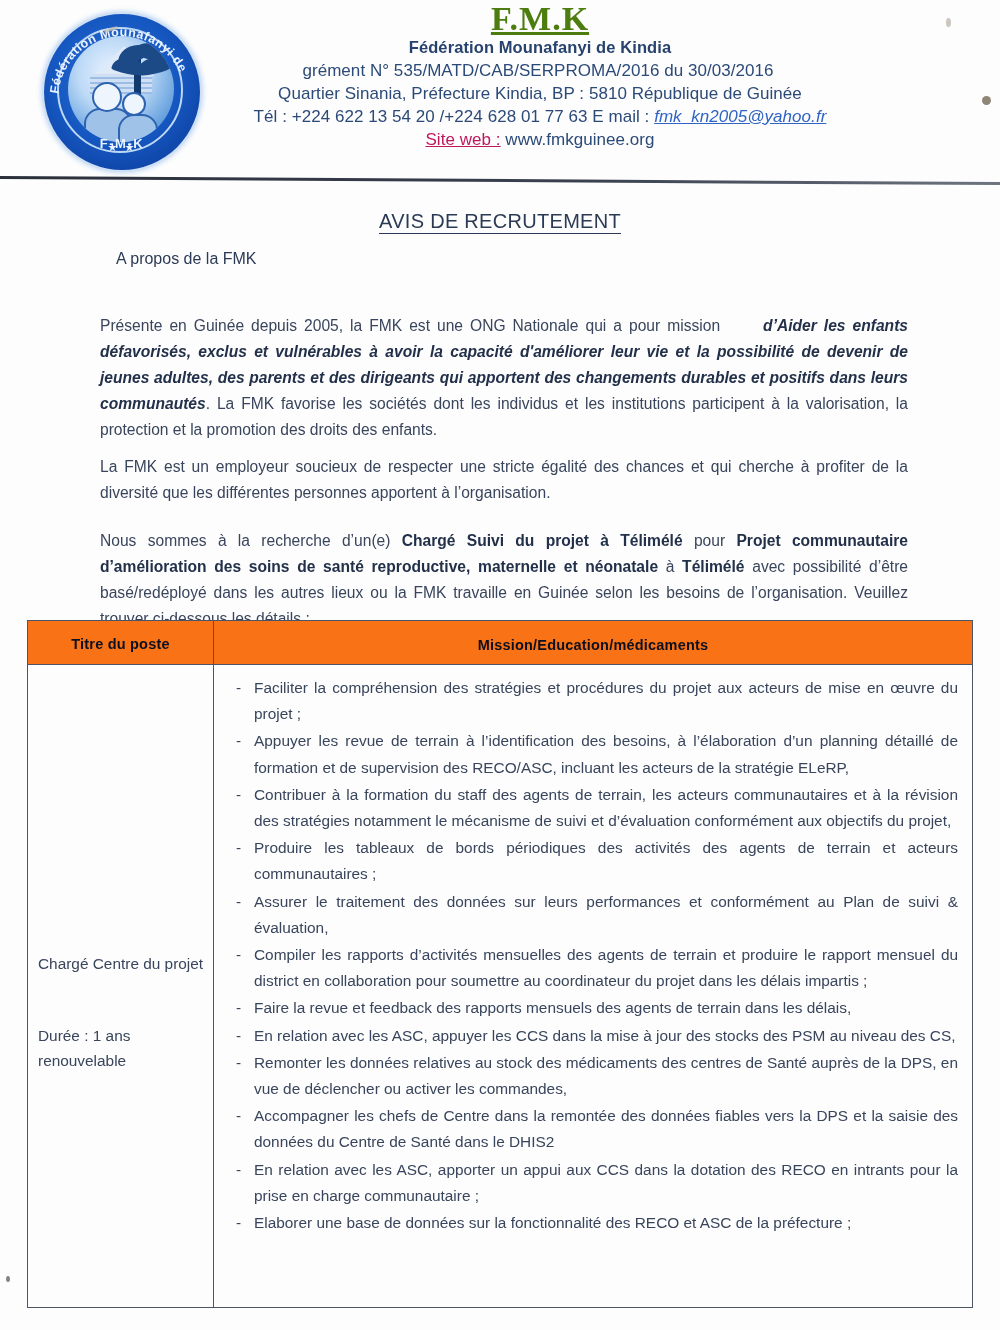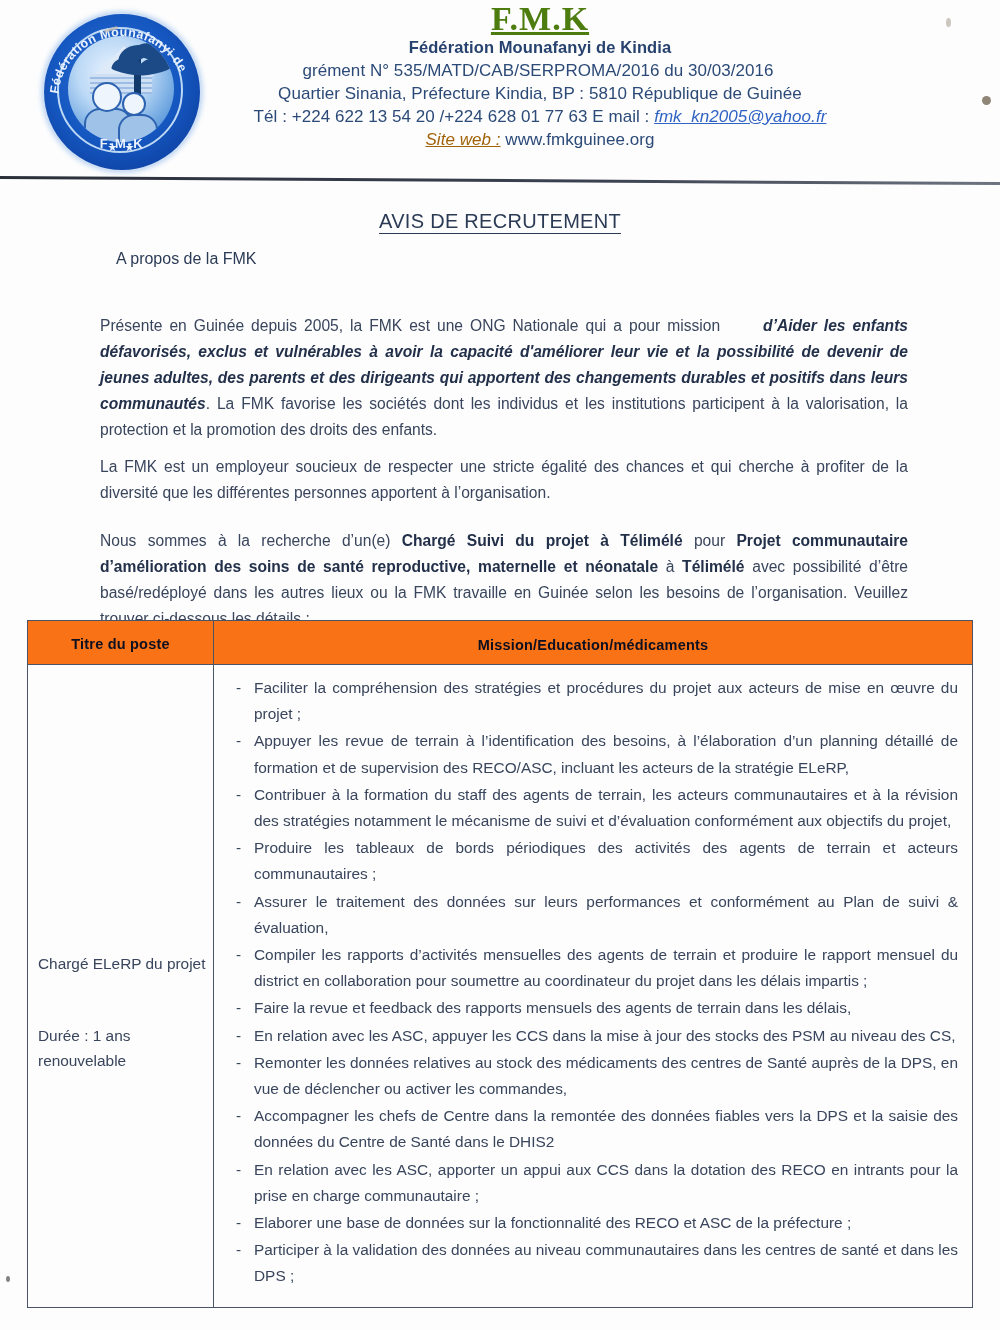--- a/index.html
+++ b/index.html
@@ -160,23 +160,22 @@
     letter-spacing: .05px;
     white-space: nowrap;
   }
   .head-line.agr { text-indent: -4px; }
   .mail-link {
     color: #2f63c4;
     font-style: italic;
     text-decoration: underline;
   }
   .site-lbl {
-    font-style: italic;
     text-decoration: underline;
-    color: #a16207;
+    color: #be185d;
   }
 
   .rule {
     position: absolute;
     left: 0; top: 176px;
     width: 1000px; height: 3px;
     background: linear-gradient(to right, #2a2f3a, #3a4150 60%, #6e7480);
     transform: rotate(0.35deg);
     transform-origin: left center;
   }
@@ -390,38 +389,37 @@
 
   <p class="para p3"><span>Nous sommes à la recherche d’un(e) </span><b>Chargé Suivi du projet à Télimélé</b><span> pour </span><b>Projet communautaire d’amélioration des soins de santé reproductive, maternelle et néonatale</b><span> à </span><b>Télimélé</b><span> avec possibilité d’être basé/redéployé dans les autres lieux ou la FMK travaille en Guinée selon les besoins de l’organisation. Veuillez trouver ci-dessous les détails :</span></p>
 
   <div class="tbl">
     <div class="tbl-head">
       <div class="th-left">Titre du poste</div>
       <div class="th-right">Mission/Education/médicaments</div>
     </div>
     <div class="tbl-body">
       <div class="td-left">
-        <div class="postrole">Chargé ELeRP du projet</div>
+        <div class="postrole">Chargé Centre du projet</div>
         <div class="duration">Durée : 1 ans renouvelable</div>
       </div>
       <div class="td-right">
         <ul class="duties">
             <li>Faciliter la compréhension des stratégies et procédures du projet aux acteurs de mise en œuvre du projet ;</li>
             <li>Appuyer les revue de terrain à l’identification des besoins, à l’élaboration d’un planning détaillé de formation et de supervision des RECO/ASC, incluant les acteurs de la stratégie ELeRP,</li>
             <li>Contribuer à la formation du staff des agents de terrain, les acteurs communautaires et à la révision des stratégies notamment le mécanisme de suivi et d’évaluation conformément aux objectifs du projet,</li>
             <li>Produire les tableaux de bords périodiques des activités des agents de terrain et acteurs communautaires ;</li>
             <li>Assurer le traitement des données sur leurs performances et conformément au Plan de suivi &amp; évaluation,</li>
             <li>Compiler les rapports d’activités mensuelles des agents de terrain et produire le rapport mensuel du district en collaboration pour soumettre au coordinateur du projet dans les délais impartis ;</li>
             <li>Faire la revue et feedback des rapports mensuels des agents de terrain dans les délais,</li>
             <li>En relation avec les ASC, appuyer les CCS dans la mise à jour des stocks des PSM au niveau des CS,</li>
             <li>Remonter les données relatives au stock des médicaments des centres de Santé auprès de la DPS, en vue de déclencher ou activer les commandes,</li>
             <li>Accompagner les chefs de Centre dans la remontée des données fiables vers la DPS et la saisie des données du Centre de Santé dans le DHIS2</li>
             <li>En relation avec les ASC, apporter un appui aux CCS dans la dotation des RECO en intrants pour la prise en charge communautaire ;</li>
             <li>Elaborer une base de données sur la fonctionnalité des RECO et ASC de la préfecture ;</li>
-            <li>Participer à la validation des données au niveau communautaires dans les centres de santé et dans les DPS ;</li>
           </ul>
       </div>
     </div>
   </div>
 
   <div class="speck s1"></div>
   <div class="speck s2"></div>
   <div class="speck s3"></div>
   <div class="speck s4"></div>
 

